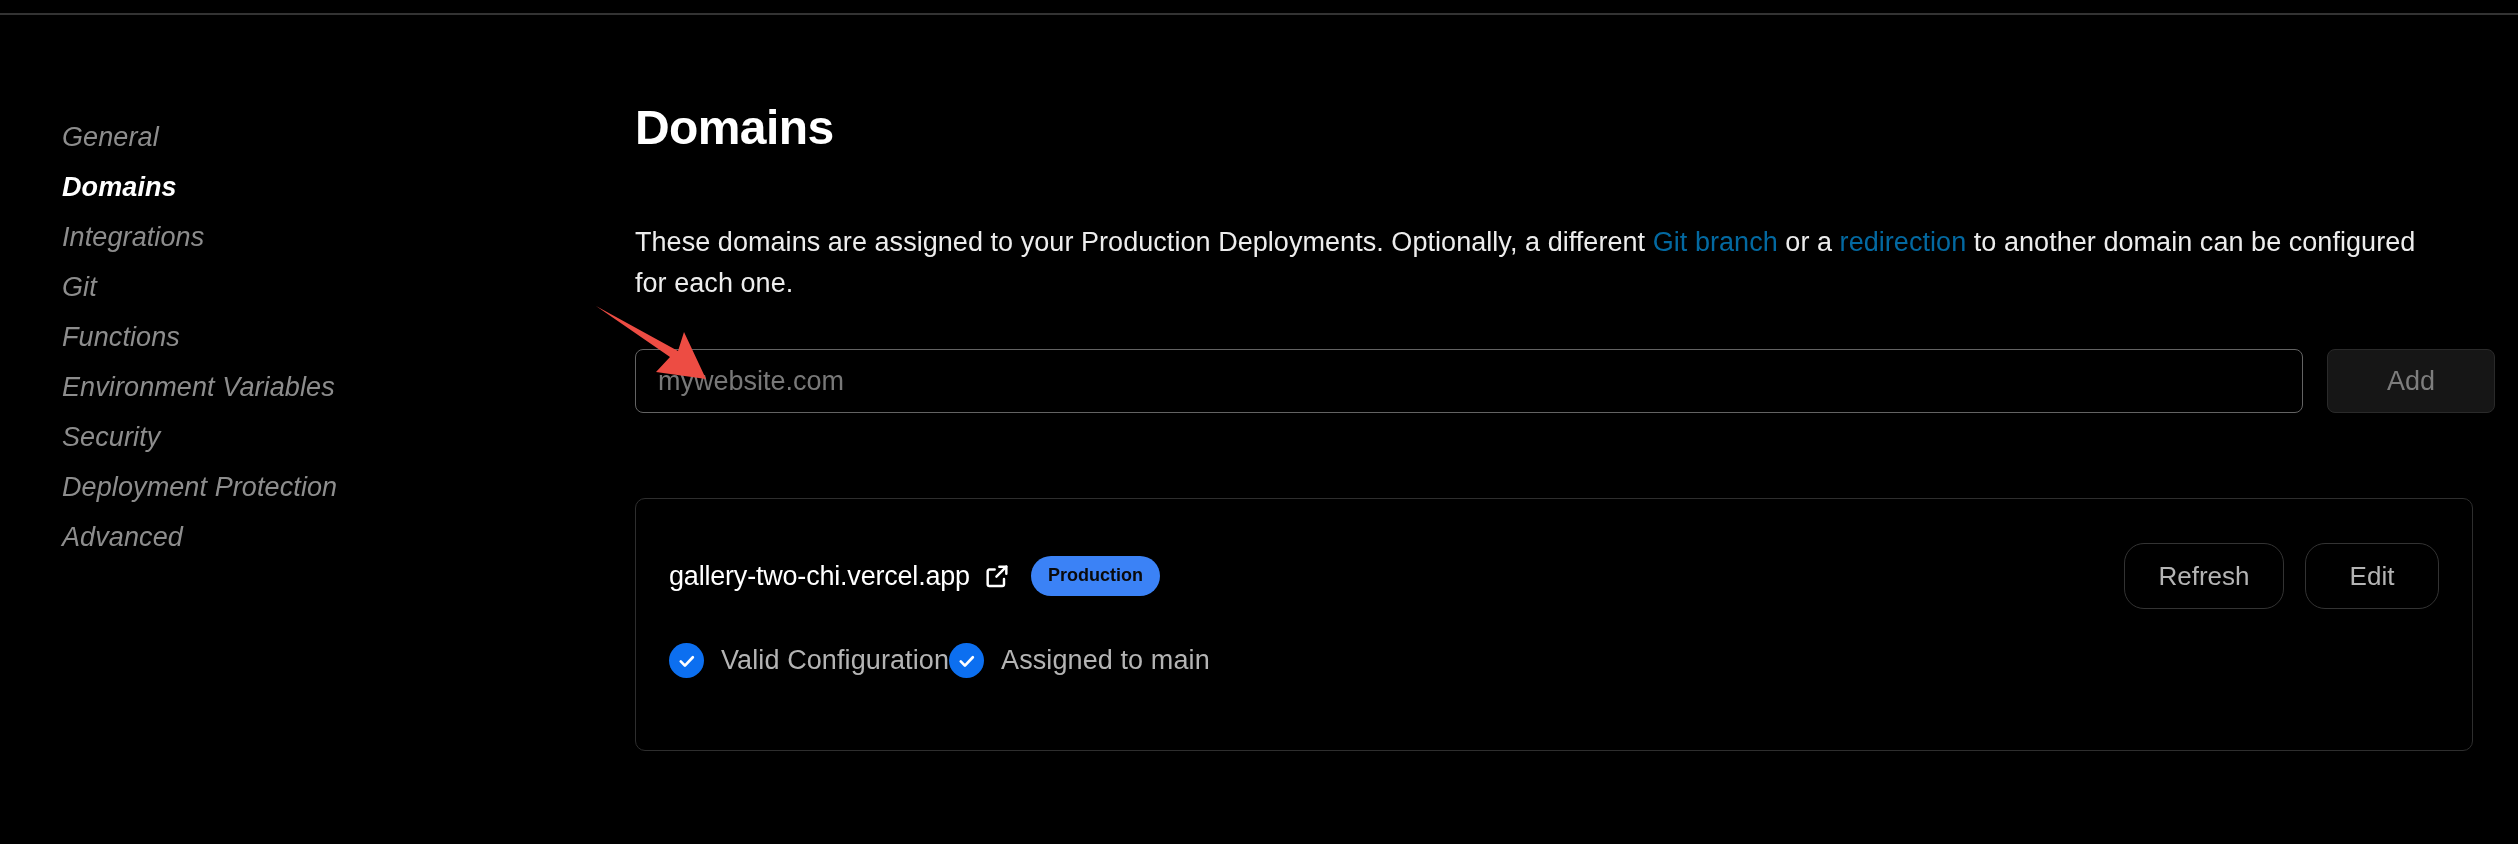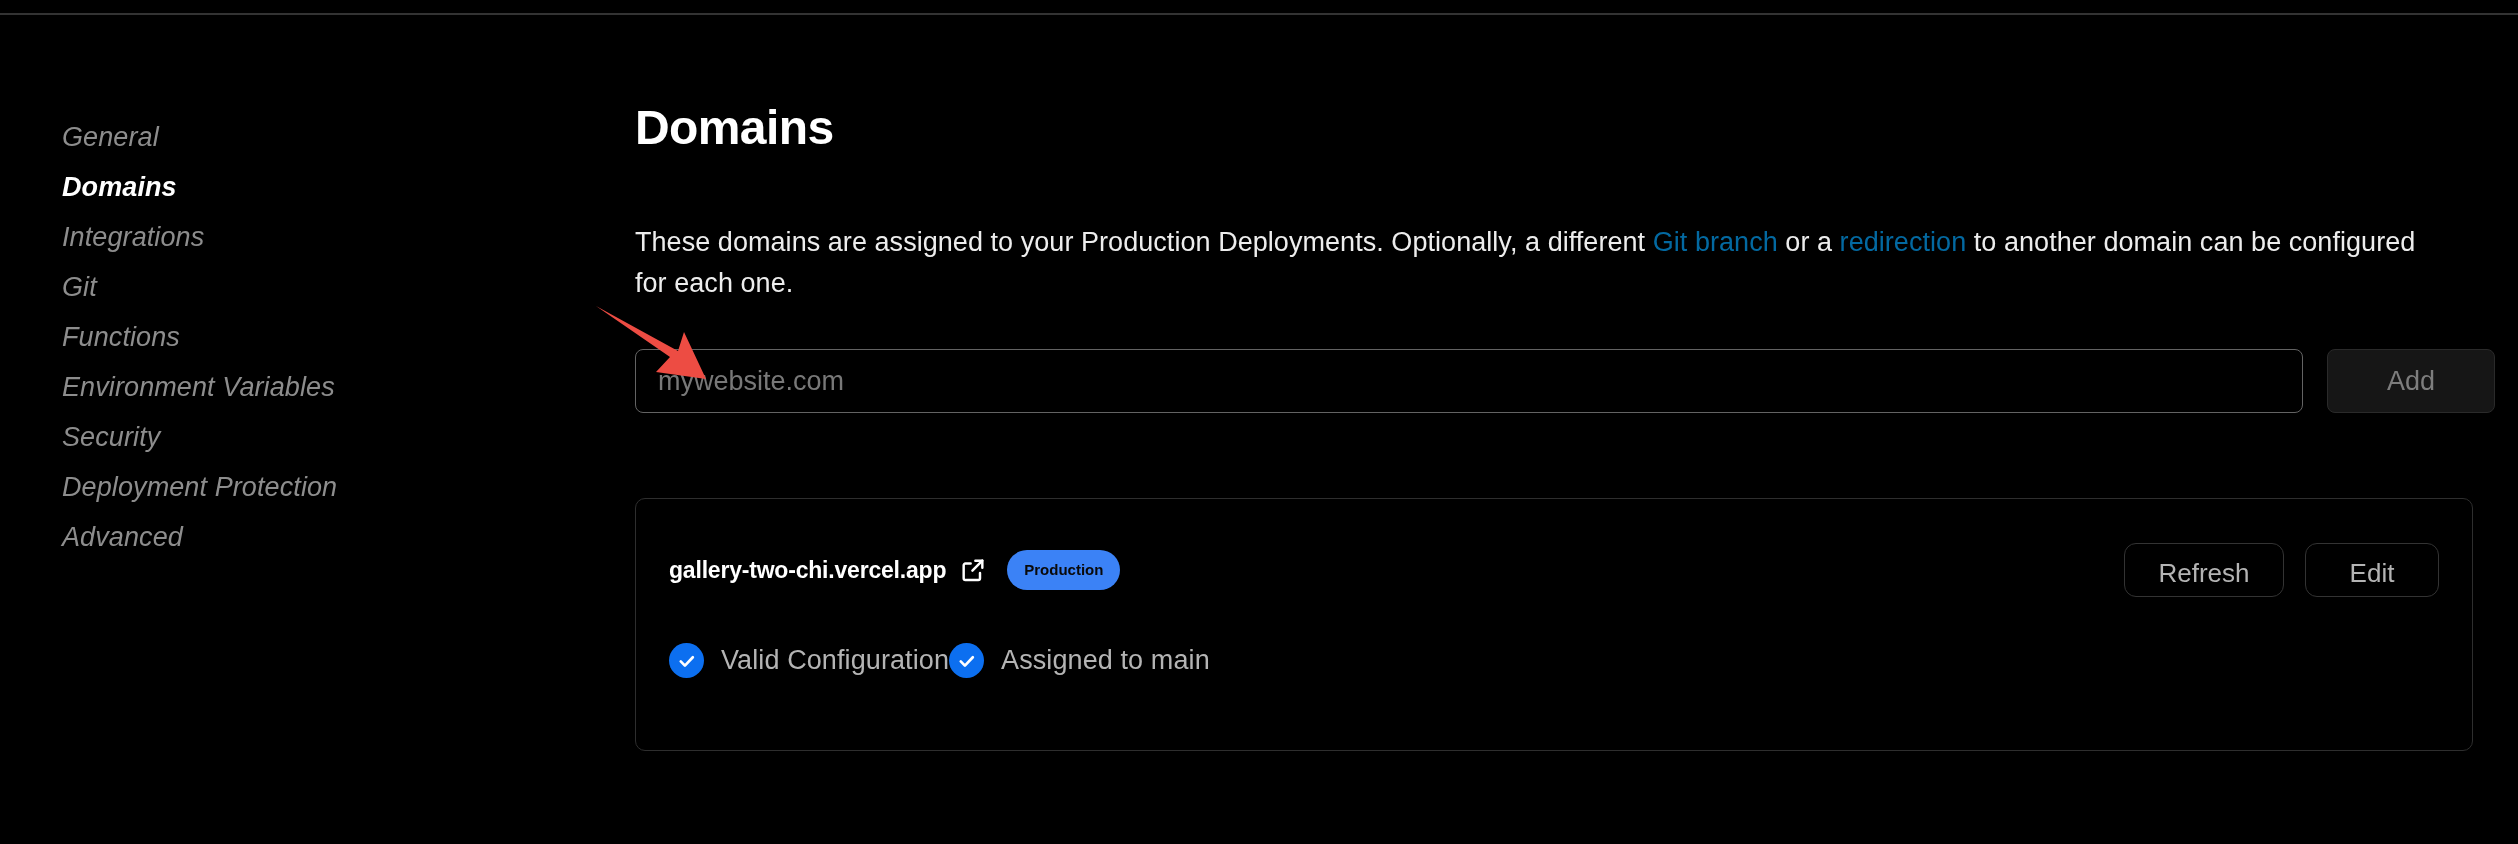--- a/index.html
+++ b/index.html
@@ -154,59 +154,59 @@
   .card-top {
     position: absolute;
     left: 33px;
     top: 44px;
     right: 33px;
     display: flex;
     align-items: center;
   }
 
   .domain-name {
-    font-size: 23px;
+    font-size: 27px;
     line-height: 36px;
-    font-weight: bold;
+    font-weight: normal;
     color: #ffffff;
     letter-spacing: -0.2px;
     white-space: nowrap;
   }
 
   .ext-link-icon {
     display: inline-flex;
     align-items: center;
     margin-left: 13px;
     cursor: pointer;
   }
 
   .badge-production {
     margin-left: 20px;
     background: #3b82f6;
     color: #0a0a0a;
-    font-size: 15px;
+    font-size: 18px;
     line-height: 23px;
     font-weight: bold;
     padding: 8px 17px 9px;
     border-radius: 999px;
     white-space: nowrap;
   }
 
   .card-actions {
     margin-left: auto;
     display: flex;
     gap: 21px;
   }
 
   .ghost-button {
     min-width: 160px;
-    height: 54px;
+    height: 66px;
     background: transparent;
     border: 1.5px solid #333333;
-    border-radius: 12px;
+    border-radius: 20px;
     color: #b4b4b4;
     font-family: "Liberation Sans", sans-serif;
     font-size: 26px;
     padding: 14px 26px;
     cursor: pointer;
   }
 
   .ghost-button.narrow { min-width: 134px; }
 
   .card-status {

